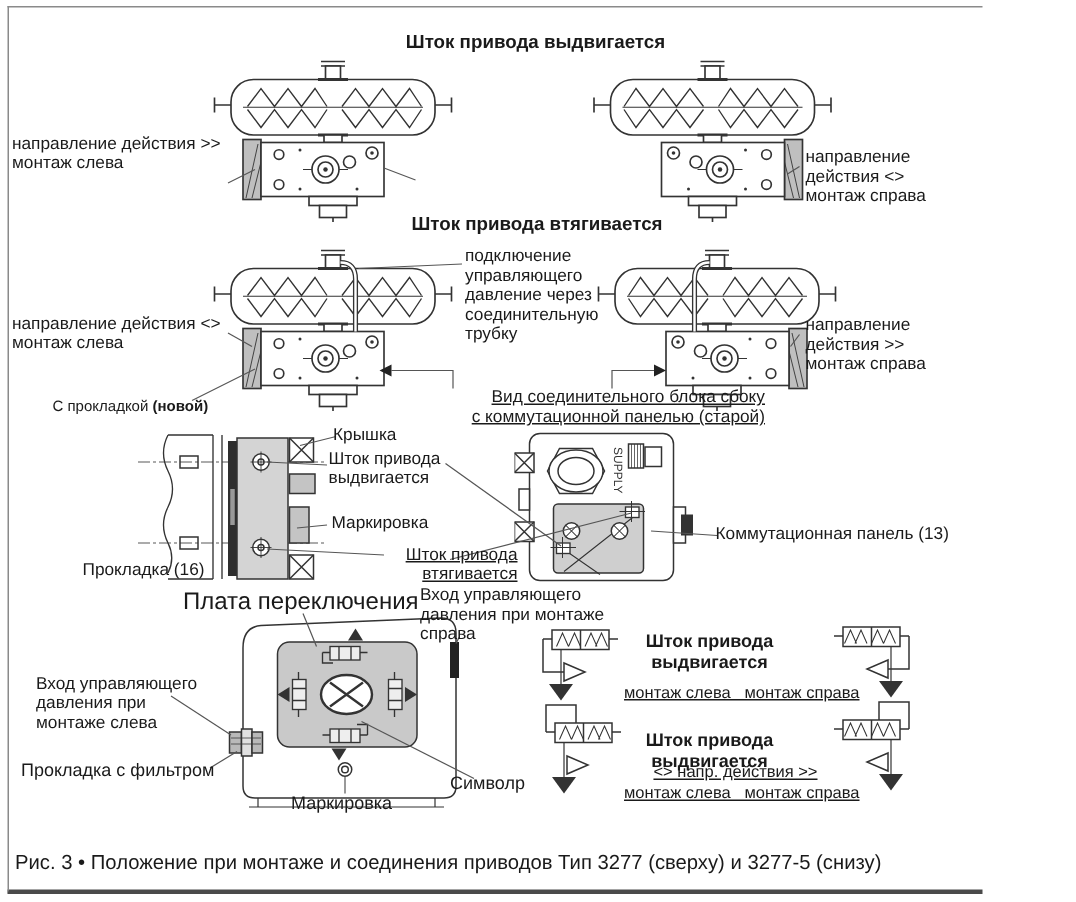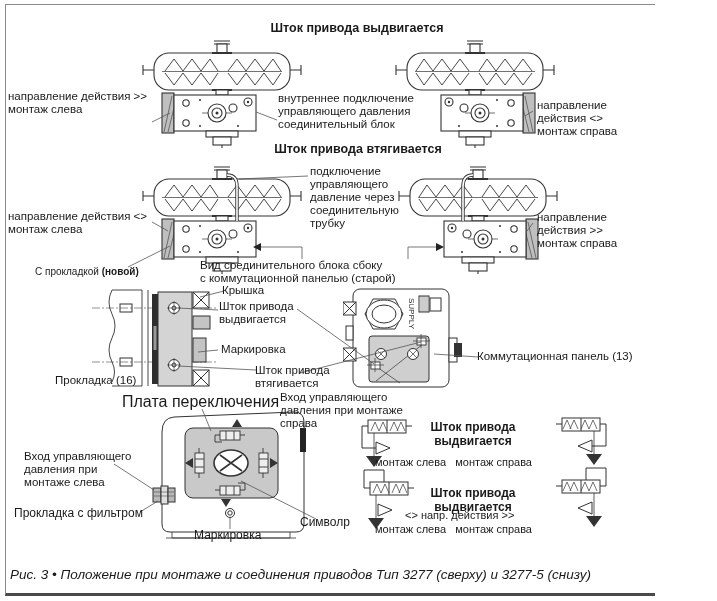--- a/index.html
+++ b/index.html
@@ -3,23 +3,23 @@
 <meta charset="utf-8">
 <style>
   html,body{margin:0;padding:0;background:#fff;}
   #stage{position:relative;width:655px;height:601px;background:#fff;overflow:hidden;
          font-family:"Liberation Sans","DejaVu Sans",sans-serif;color:#1a1a1a;}
   #frame{position:absolute;left:5px;top:4px;width:705px;height:588px;
          border:1px solid #8a8a8a;border-bottom:3px solid #4a4a4a;}
   .lbl{position:absolute;font-size:11.5px;line-height:13px;white-space:pre-line;color:#1a1a1a;}
   .sm{font-size:11px;}
   .ttl{position:absolute;font-weight:bold;font-size:12.5px;text-align:center;white-space:pre-line;}
-  .ctr{text-align:left;}
+  .ctr{text-align:right;text-decoration:underline;}
   .b{font-weight:bold;}
-  .cap{position:absolute;font-style:italic;font-size:13.5px;}
+  .cap{position:absolute;font-size:13.5px;}
   svg.drw{position:absolute;}
   #leaders{position:absolute;left:0;top:0;pointer-events:none;}
 </style>
 </head>
 <body>
 
 <div id="stage">
   <div id="frame"></div>
 
   <svg width="0" height="0" style="position:absolute" aria-hidden="true">
@@ -222,23 +222,20 @@
       <path d="M230,529 L230,518"></path>
       <path d="M316,519 L241,481"></path>
     </g>
     <polygon points="253,247 261,243 261,251" fill="#222"></polygon>
     <polygon points="444,247 436,243 436,251" fill="#222"></polygon>
   </svg>
 
   <div class="ttl" style="left:237px;top:21px;width:240px">Шток привода выдвигается</div>
   <div class="lbl" style="left:8px;top:90px">направление действия &gt;&gt;
 монтаж слева</div>
-  <div class="lbl" style="left:278px;top:92px">внутреннее подключение
-управляющего давления
-соединительный блок</div>
   <div class="lbl" style="left:537px;top:99px">направление действия &lt;&gt;
 монтаж справа</div>
 
   <div class="ttl" style="left:238px;top:142px;width:240px">Шток привода втягивается</div>
   <div class="lbl" style="left:310px;top:165px">подключение
 управляющего
 давление через
 соединительную
 трубку</div>
   <div class="lbl" style="left:8px;top:210px">направление действия &lt;&gt;

